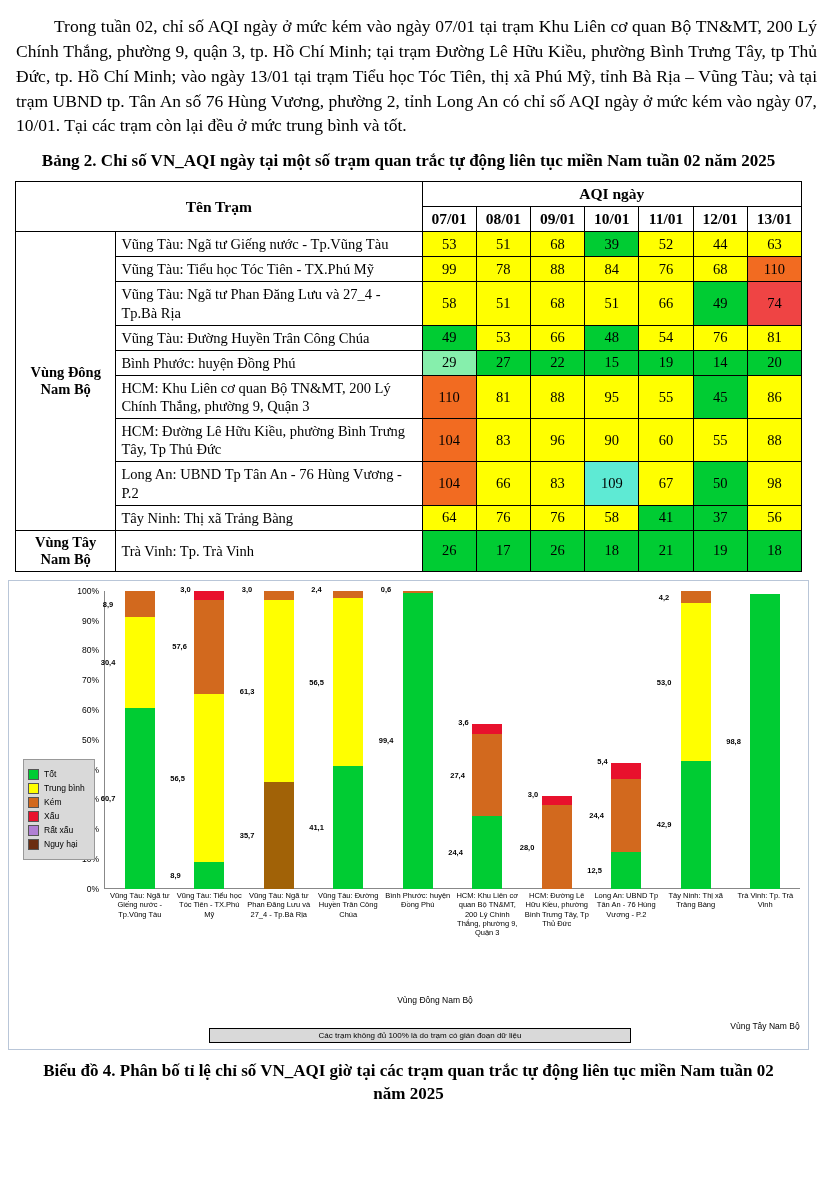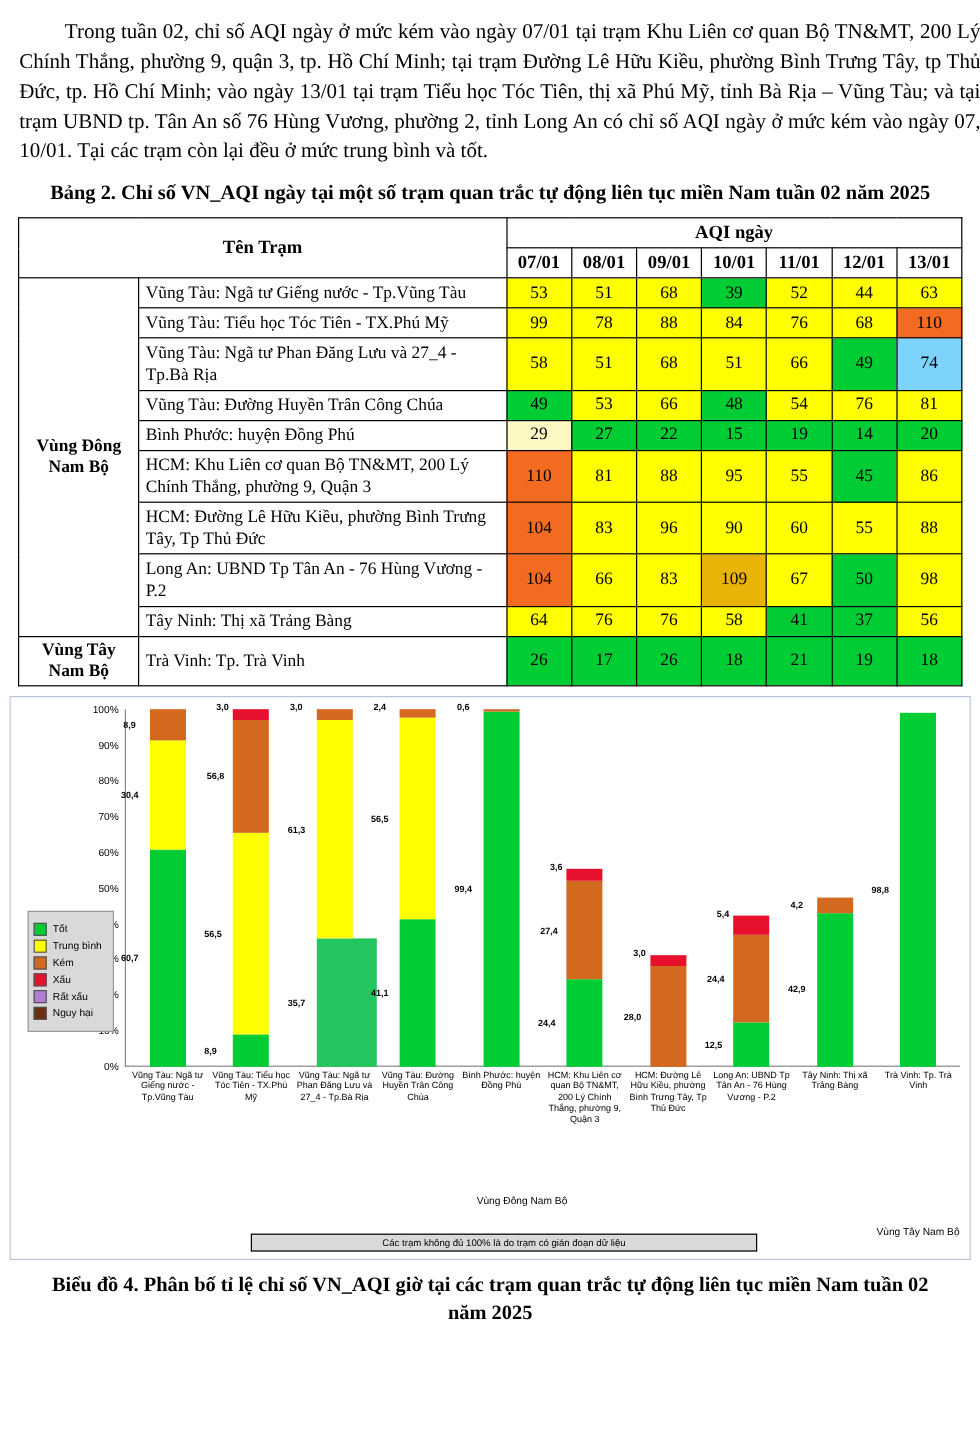--- a/index.html
+++ b/index.html
@@ -263,35 +263,35 @@
           <td class="val" style="background: rgb(242, 107, 33);">110</td>
         </tr>
         <tr>
           <td class="station">Vũng Tàu: Ngã tư Phan Đăng Lưu và 27_4 - Tp.Bà Rịa</td>
           <td class="val" style="background: rgb(255, 255, 0);">58</td>
           <td class="val" style="background: rgb(255, 255, 0);">51</td>
           <td class="val" style="background: rgb(255, 255, 0);">68</td>
           <td class="val" style="background: rgb(255, 255, 0);">51</td>
           <td class="val" style="background: rgb(255, 255, 0);">66</td>
           <td class="val" style="background: rgb(0, 204, 51);">49</td>
-          <td class="val" style="background: #7dd3fc;">74</td>
+          <td class="val" style="background: #ef4444;">74</td>
         </tr>
         <tr>
           <td class="station">Vũng Tàu: Đường Huyền Trân Công Chúa</td>
           <td class="val" style="background: rgb(0, 204, 51);">49</td>
           <td class="val" style="background: rgb(255, 255, 0);">53</td>
           <td class="val" style="background: rgb(255, 255, 0);">66</td>
           <td class="val" style="background: rgb(0, 204, 51);">48</td>
           <td class="val" style="background: rgb(255, 255, 0);">54</td>
           <td class="val" style="background: rgb(255, 255, 0);">76</td>
           <td class="val" style="background: rgb(255, 255, 0);">81</td>
         </tr>
         <tr>
           <td class="station">Bình Phước: huyện Đồng Phú</td>
-          <td class="val" style="background: #fef9c3; margin-top: 25px;">29</td>
+          <td class="val" style="background: #86efac; margin-top: 25px;">29</td>
           <td class="val" style="background: rgb(0, 204, 51);">27</td>
           <td class="val" style="background: rgb(0, 204, 51);">22</td>
           <td class="val" style="background: rgb(0, 204, 51);">15</td>
           <td class="val" style="background: rgb(0, 204, 51);">19</td>
           <td class="val" style="background: rgb(0, 204, 51);">14</td>
           <td class="val" style="background: rgb(0, 204, 51);">20</td>
         </tr>
         <tr>
           <td class="station">HCM: Khu Liên cơ quan Bộ TN&amp;MT, 200 Lý Chính Thắng, phường 9, Quận 3</td>
           <td class="val" style="background: rgb(242, 107, 33);">110</td>
@@ -310,21 +310,21 @@
           <td class="val" style="background: rgb(255, 255, 0);">90</td>
           <td class="val" style="background: rgb(255, 255, 0);">60</td>
           <td class="val" style="background: rgb(255, 255, 0);">55</td>
           <td class="val" style="background: rgb(255, 255, 0);">88</td>
         </tr>
         <tr>
           <td class="station">Long An: UBND Tp Tân An - 76 Hùng Vương - P.2</td>
           <td class="val" style="background: rgb(242, 107, 33);">104</td>
           <td class="val" style="background: rgb(255, 255, 0);">66</td>
           <td class="val" style="background: rgb(255, 255, 0);">83</td>
-          <td class="val" style="background: #eab308;">109</td>
+          <td class="val" style="background: #5eead4;">109</td>
           <td class="val" style="background: rgb(255, 255, 0);">67</td>
           <td class="val" style="background: rgb(0, 204, 51);">50</td>
           <td class="val" style="background: rgb(255, 255, 0);">98</td>
         </tr>
         <tr>
           <td class="station">Tây Ninh: Thị xã Trảng Bàng</td>
           <td class="val" style="background: rgb(255, 255, 0);">64</td>
           <td class="val" style="background: rgb(255, 255, 0);">76</td>
           <td class="val" style="background: rgb(255, 255, 0);">76</td>
           <td class="val" style="background: rgb(255, 255, 0);">58</td>
@@ -378,28 +378,28 @@
             </div>
           </div>
           <div class="barcol">
             <div class="seg tot" style="height: 8.9%; background: rgb(0, 204, 51);">
               <span class="lbl">8,9</span>
             </div>
             <div class="seg tb" style="height: 56.5%; background: rgb(255, 255, 0);">
               <span class="lbl">56,5</span>
             </div>
             <div class="seg kem" style="height: 31.5%; background: rgb(210, 105, 30);">
-              <span class="lbl">56,8</span>
+              <span class="lbl">57,6</span>
             </div>
             <div class="seg xau" style="height: 3%; background: rgb(232, 17, 45);">
               <span class="lbl" style="left: -14px; top: -6px;">3,0</span>
             </div>
           </div>
           <div class="barcol">
-            <div class="seg tot" style="height: 35.7%; background: #22c55e; padding-left: 20px;">
+            <div class="seg tot" style="height: 35.7%; background: #a16207;">
               <span class="lbl">35,7</span>
             </div>
             <div class="seg tb" style="height: 61.3%; background: rgb(255, 255, 0);">
               <span class="lbl">61,3</span>
             </div>
             <div class="seg kem" style="height: 3%; background: rgb(210, 105, 30);">
               <span class="lbl" style="top: -6px;">3,0</span>
             </div>
           </div>
           <div class="barcol">
@@ -447,20 +447,23 @@
             <div class="seg kem" style="height: 24.4%; background: rgb(210, 105, 30);">
               <span class="lbl">24,4</span>
             </div>
             <div class="seg xau" style="height: 5.4%; background: rgb(232, 17, 45);">
               <span class="lbl" style="left: -14px; top: -6px;">5,4</span>
             </div>
           </div>
           <div class="barcol">
             <div class="seg tot" style="height: 42.9%; background: rgb(0, 204, 51);">
               <span class="lbl">42,9</span>
+            </div>
+            <div class="seg tb" style="height: 53%; background: rgb(255, 255, 0);">
+              <span class="lbl">53,0</span>
             </div>
             <div class="seg kem" style="height: 4.2%; background: rgb(210, 105, 30);">
               <span class="lbl">4,2</span>
             </div>
           </div>
           <div class="barcol">
             <div class="seg tot" style="height: 98.8%; background: rgb(0, 204, 51);">
               <span class="lbl">98,8</span>
             </div>
           </div>

